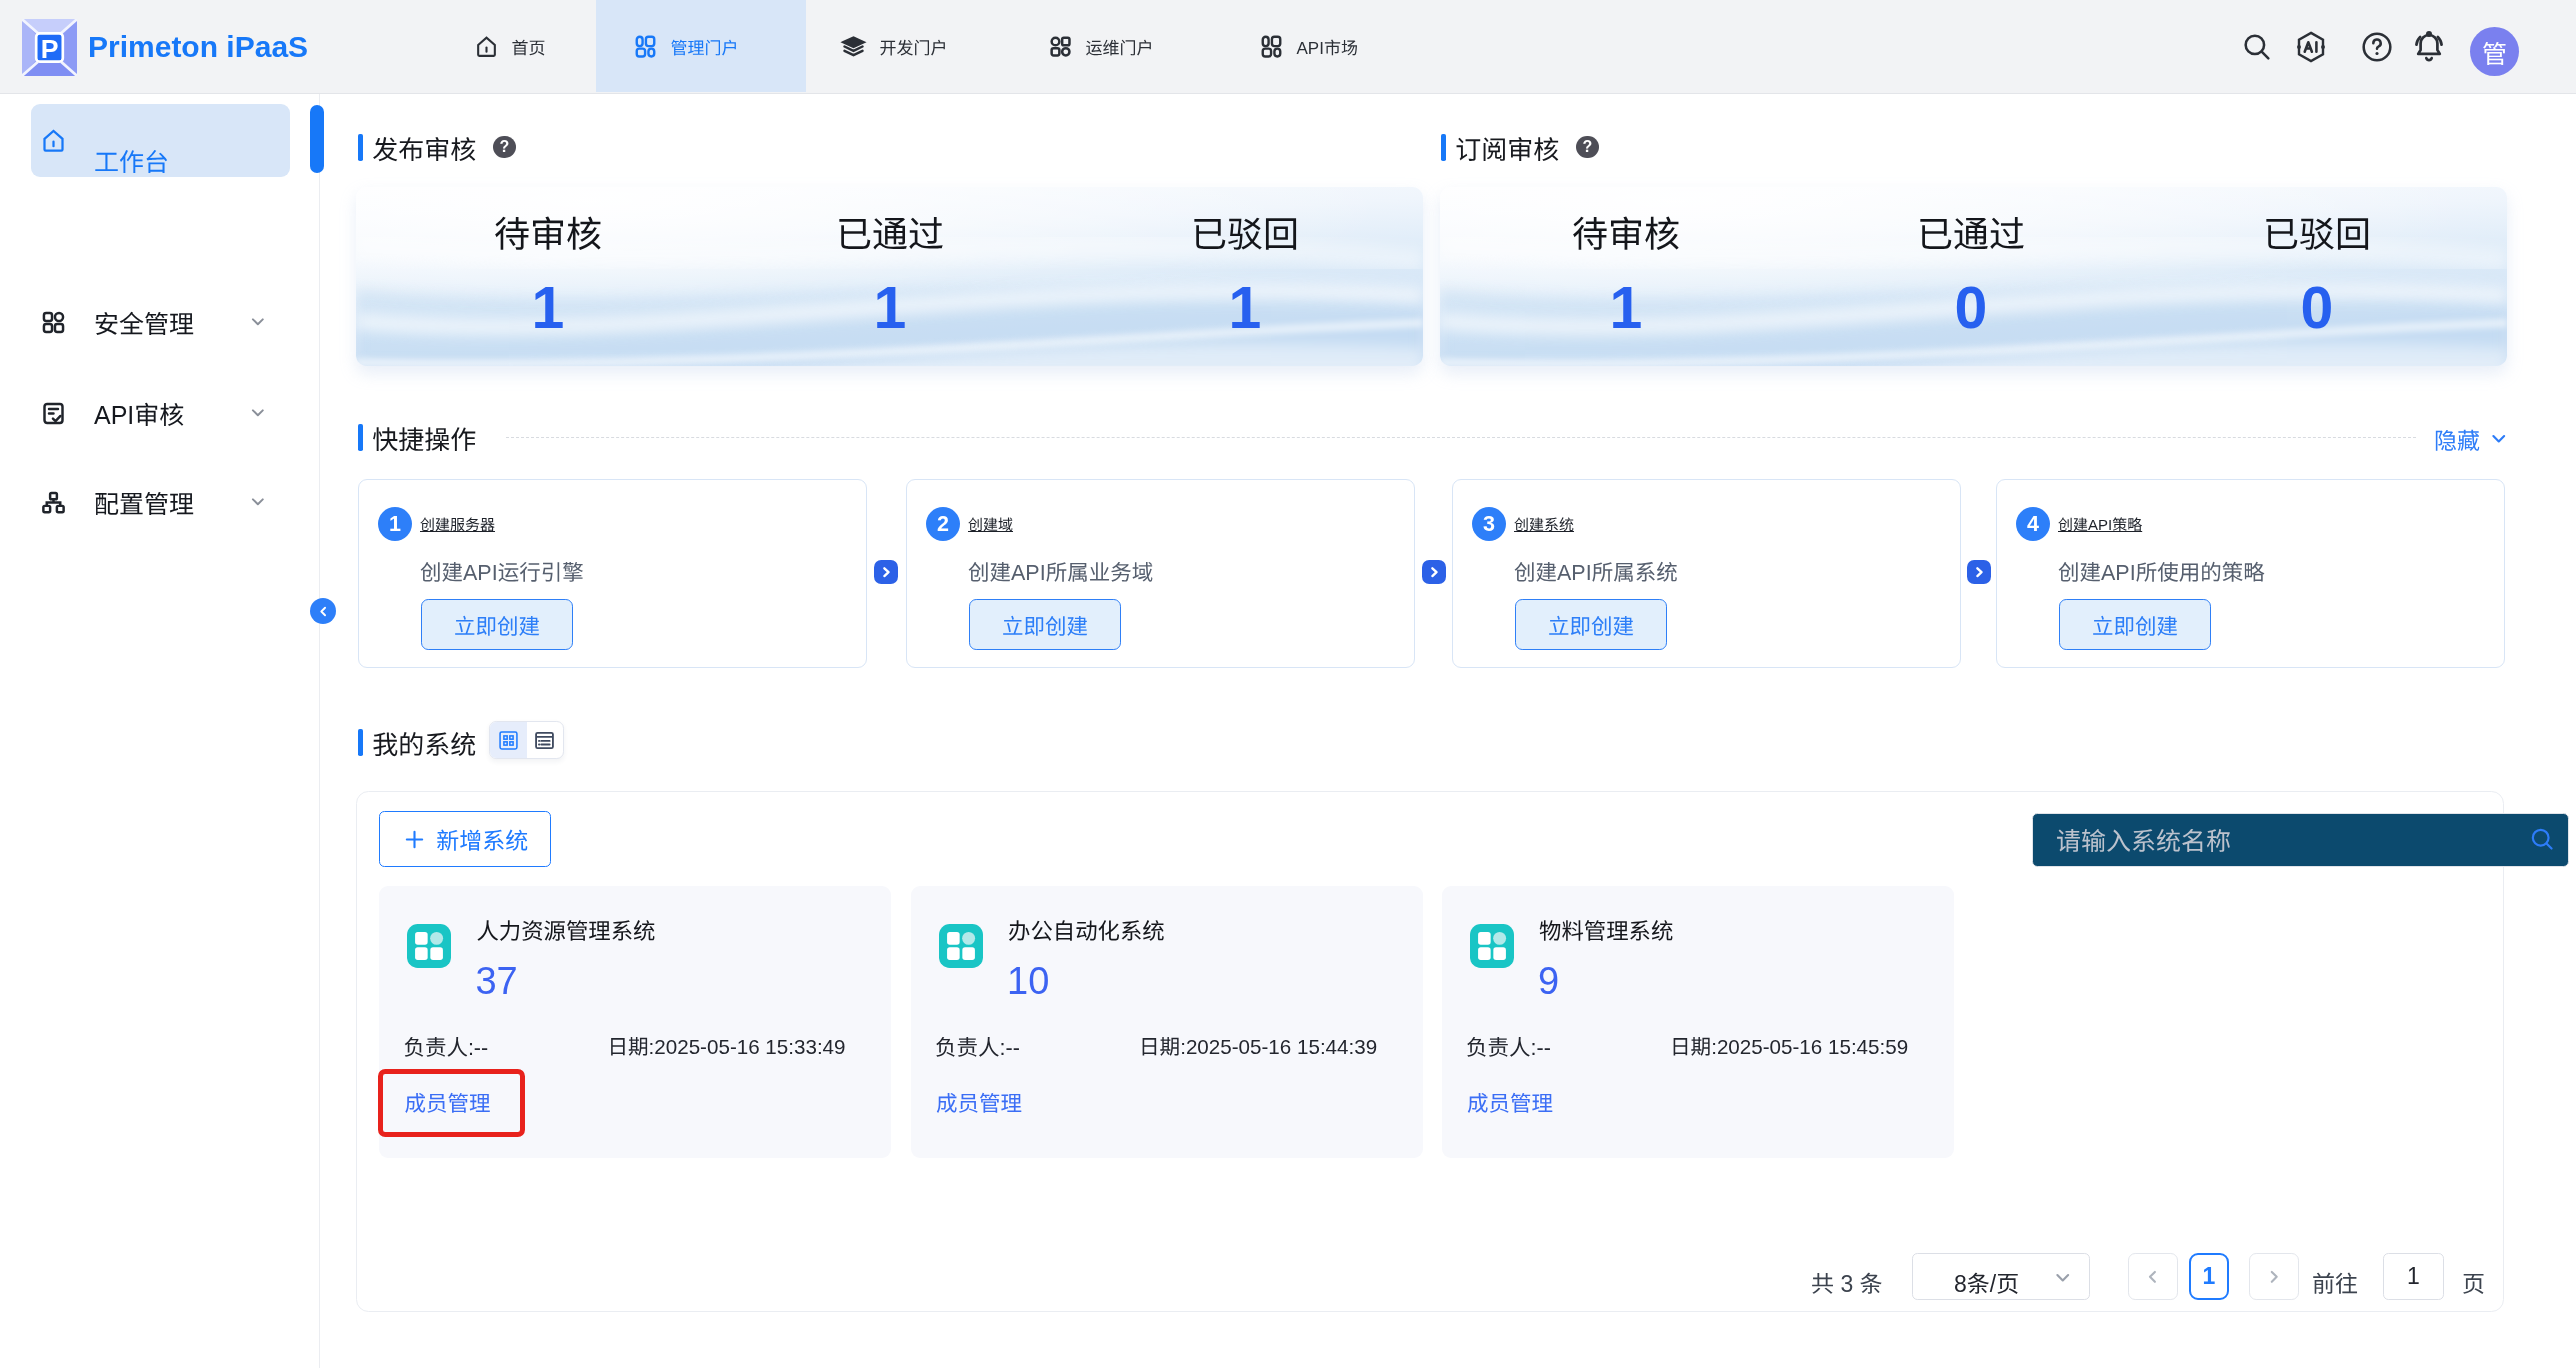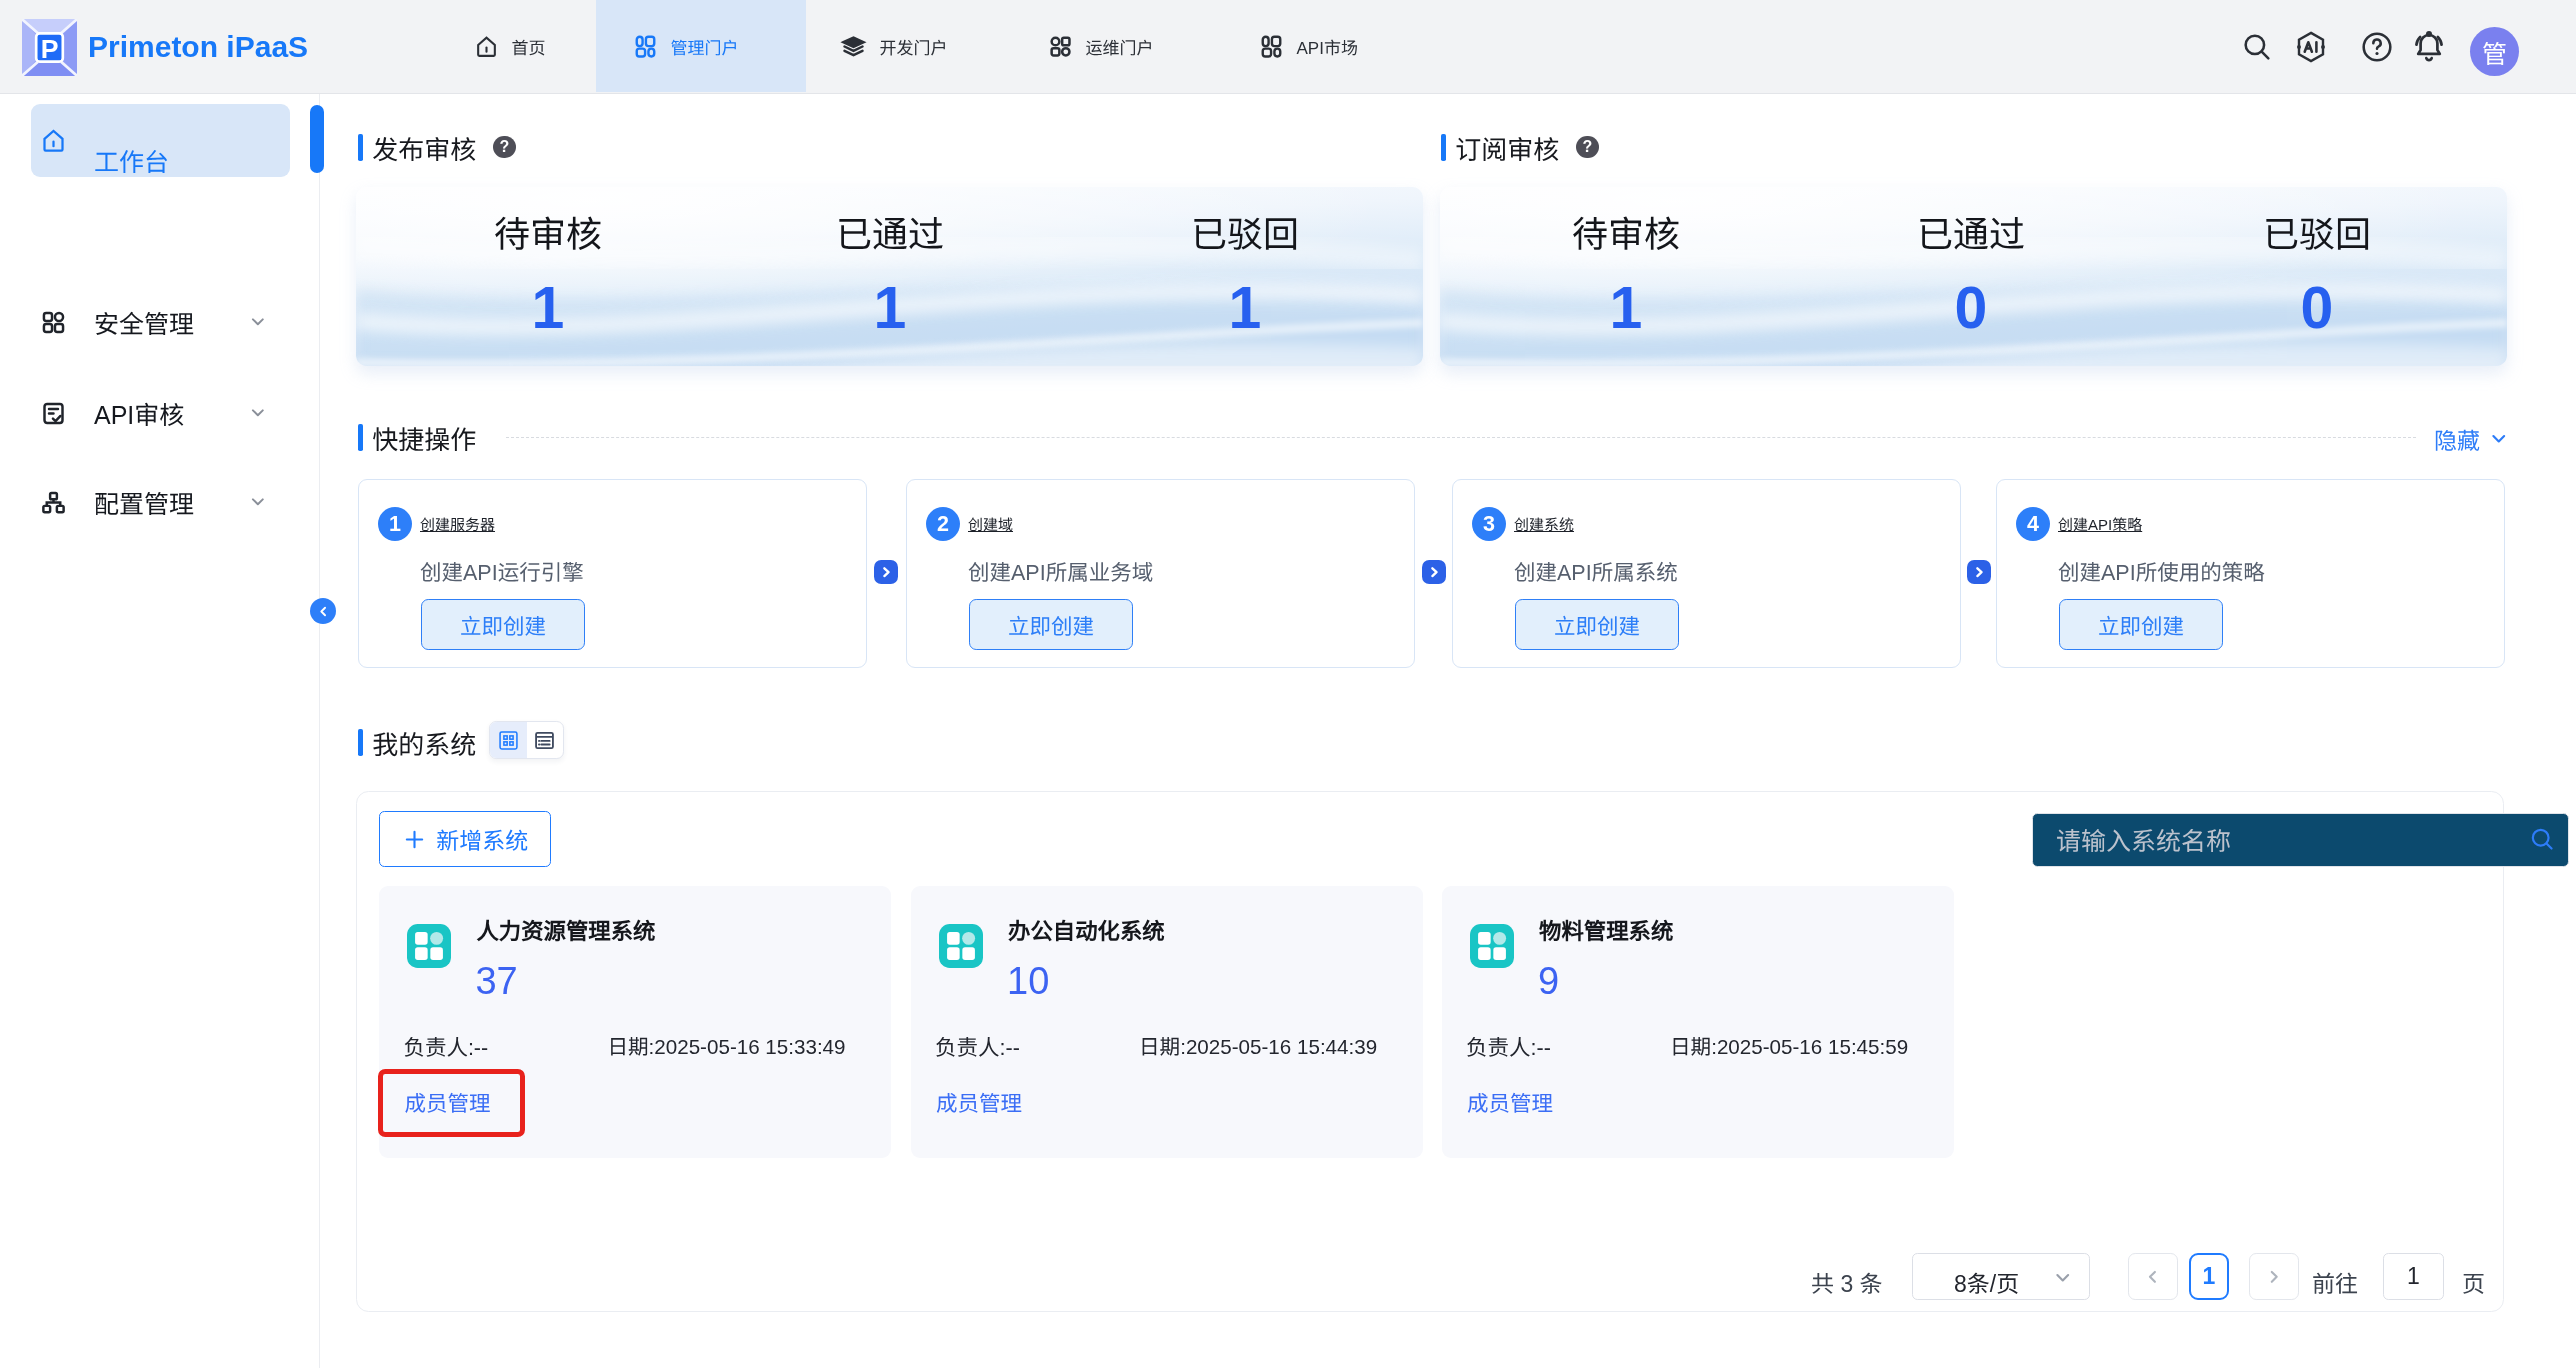--- a/index.html
+++ b/index.html
@@ -34,35 +34,35 @@
 
 .stat{position:absolute;top:187px;width:1067px;height:179px;border-radius:10.7px;overflow:hidden;box-shadow:0 7.2px 16px rgba(176,199,229,.28);}
 .wavebg{position:absolute;left:0;top:0;width:100%;height:100%;}
 .slb{position:absolute;top:217px;width:268px;margin-left:-134px;text-align:center;font-size:36px;font-weight:500;color:#14161b;line-height:36px;z-index:2;}
 .snm{position:absolute;top:281px;width:268px;margin-left:-134px;text-align:center;font-size:59px;font-weight:bold;color:#2760ef;line-height:55px;z-index:2;}
 
 .qcard{position:absolute;top:479px;width:509px;height:189px;background:#fff;border:1.8px solid #d8e5f6;border-radius:9px;}
 .qcard .num{position:absolute;left:19px;top:27px;width:34px;height:34px;border-radius:50%;background:#2d7ff9;color:#fff;font-size:21.5px;font-weight:bold;display:flex;align-items:center;justify-content:center;}
 .qcard .qt{position:absolute;left:61px;top:30px;font-size:15px;font-weight:500;color:#1d2129;line-height:30px;text-decoration:underline;}
 .qcard .qd{position:absolute;left:61px;top:81px;font-size:21.5px;color:#565f6e;line-height:25px;}
-.qcard .qb{position:absolute;left:62px;top:119px;width:164px;height:51px;background:#e2effc;border:1.8px solid #2e7ff7;border-radius:7.2px;color:#2c7ef8;font-size:21.5px;display:flex;align-items:center;justify-content:center;}
+.qcard .qb{position:absolute;left:62px;top:119px;width:152px;height:51px;background:#e2effc;border:1.8px solid #2e7ff7;border-radius:7.2px;color:#2c7ef8;font-size:21.5px;display:flex;align-items:center;justify-content:center;}
 .qarrow{position:absolute;top:560px;width:24px;height:24px;border-radius:7.2px;background:#2c61e7;display:flex;align-items:center;justify-content:center;}
 .dash{position:absolute;top:437px;left:506px;width:1910px;border-top:1.8px dashed #d8dbe0;}
 .hide-l{position:absolute;top:422px;left:2434px;font-size:23px;color:#2d7cf8;display:flex;align-items:center;gap:8px;}
 
 .toggle{position:absolute;left:489px;top:721px;width:75px;height:38px;border:1.8px solid #e2e6ef;border-radius:7.2px;background:#fff;display:flex;overflow:hidden;box-shadow:0 2.7px 5.4px rgba(31,56,88,.06);}
 .toggle .tg{flex:1;display:flex;align-items:center;justify-content:center;}
 .toggle .tg.on{background:#e6edfb;}
 .panel{position:absolute;left:356px;top:791px;width:2148px;height:521px;background:#fff;border:1.8px solid #eaedf2;border-radius:12.5px;}
 .addbtn{position:absolute;left:22.4px;top:19px;width:172px;height:56px;border:1.8px solid #1f7bff;border-radius:5.4px;color:#1f7bff;font-size:23px;display:flex;align-items:center;justify-content:center;gap:10.7px;background:#fff;}
 .search{position:absolute;left:1675px;top:20.6px;width:537px;height:54px;border:1.8px solid #e0e3e9;border-radius:5.4px;background:#0c4a6e;}
 .search .ph{position:absolute;left:23px;top:0;height:50px;display:flex;align-items:center;font-size:25px;color:#bcc2cd;}
 .syscard{position:absolute;top:94px;width:512px;height:272px;background:#f7f8fc;border-radius:9px;}
 .syscard .tic{position:absolute;left:28px;top:38px;}
-.syscard .st{position:absolute;left:97px;top:27px;font-size:22.4px;font-weight:700;color:#15171c;white-space:nowrap;}
+.syscard .st{position:absolute;left:97px;top:27px;font-size:22.4px;font-weight:400;color:#15171c;white-space:nowrap;}
 .syscard .sn{position:absolute;left:96px;top:77px;font-size:38px;color:#3c63f2;line-height:36px;}
 .syscard .owner{position:absolute;left:24px;top:144px;font-size:21.5px;color:#23262e;white-space:nowrap;}
 .syscard .date{position:absolute;left:228px;top:144px;font-size:20.6px;color:#23262e;white-space:nowrap;}
 .syscard .mem{position:absolute;left:25px;top:200px;font-size:21.5px;color:#3b6ef5;}
 .redbox{position:absolute;left:-1.8px;top:183px;width:147px;height:68px;border:5.4px solid #e8221c;border-radius:7.2px;z-index:3;}
 
 .pg-total{position:absolute;left:1811px;top:1265px;font-size:23px;color:#3c434e;}
 .pg-sel{position:absolute;left:1912px;top:1253px;width:178px;height:47px;border:1.8px solid #dcdfe6;border-radius:5.4px;background:#fff;}
 .pg-sel .v{position:absolute;left:41px;top:10.7px;font-size:23px;color:#23262e;}
 .pg-btn{position:absolute;top:1253px;width:50px;height:47px;border:1.8px solid #e3e6ec;border-radius:7.2px;background:#fff;display:flex;align-items:center;justify-content:center;}

